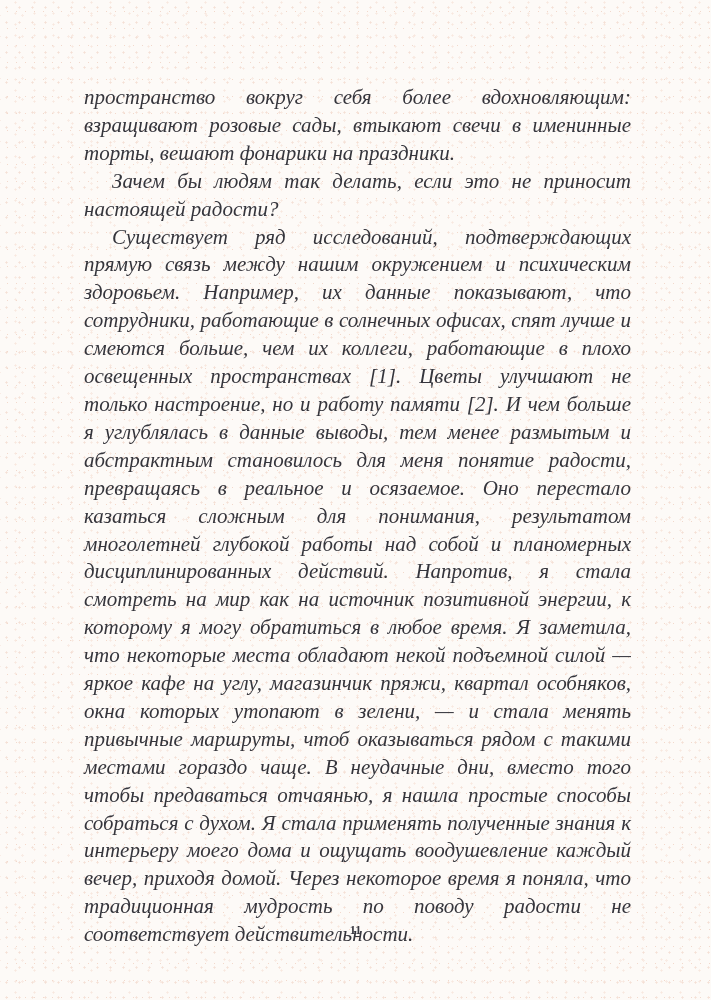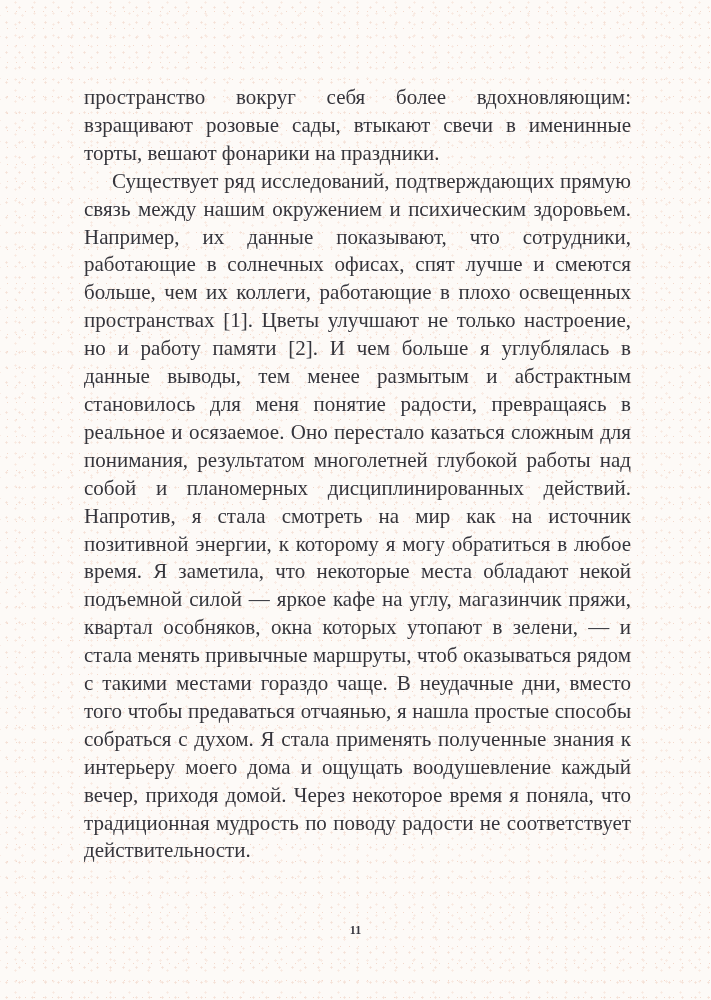--- a/index.html
+++ b/index.html
@@ -23,20 +23,21 @@
       radial-gradient(circle, #f2d9cc 0.7px, rgba(255,255,255,0) 1.0px),
       radial-gradient(circle, #f9ece5 1.1px, rgba(255,255,255,0) 1.4px);
     background-size: 13px 15px, 19px 11px, 9px 17px, 23px 21px;
     background-position: 0 0, 6px 8px, 3px 3px, 11px 5px;
   }
   .text-block {
     position: absolute;
     left: 84px;
     top: 84px;
     width: 547px;
+    font-style: italic;
   }
   .para {
     margin: 0;
     font-family: "Liberation Serif", "DejaVu Serif", serif;
     font-size: 21px;
     line-height: 27.9px;
     color: #35353c;
     text-align: justify;
     hyphens: auto;
     -webkit-hyphens: auto;
@@ -55,16 +56,17 @@
     font-weight: 700;
     color: #3a3a42;
   }
 </style>
 </head>
 <body>
 
 <div class="page">
   <main class="text-block">
     <p class="para">пространство вокруг себя более вдохновляющим: взращивают розовые сады, втыкают свечи в именинные торты, вешают фонарики на праздники.</p>
+    <p class="para indent">Зачем бы людям так делать, если это не приносит настоящей радости?</p>
     <p class="para indent">Существует ряд исследований, подтверждающих прямую связь между нашим окружением и психическим здоровьем. Например, их данные показывают, что сотрудники, работающие в солнечных офисах, спят лучше и смеются больше, чем их коллеги, работающие в плохо освещенных пространствах [1]. Цветы улучшают не только настроение, но и работу памяти [2]. И чем больше я углублялась в данные выводы, тем менее размытым и абстрактным становилось для меня понятие радости, превращаясь в реальное и осязаемое. Оно перестало казаться сложным для понимания, результатом многолетней глубокой работы над собой и планомерных дисциплинированных действий. Напротив, я стала смотреть на мир как на источник позитивной энергии, к которому я могу обратиться в любое время. Я заметила, что некоторые места обладают некой подъемной силой — яркое кафе на углу, магазинчик пряжи, квартал особняков, окна которых утопают в зелени, — и стала менять привычные маршруты, чтоб оказываться рядом с такими местами гораздо чаще. В неудачные дни, вместо того чтобы предаваться отчаянью, я нашла простые способы собраться с духом. Я стала применять полученные знания к интерьеру моего дома и ощущать воодушевление каждый вечер, приходя домой. Через некоторое время я поняла, что традиционная мудрость по поводу радости не соответствует действительности.</p>
   </main>
   <footer class="folio">11</footer>
 </div>
 
 </body></html>

